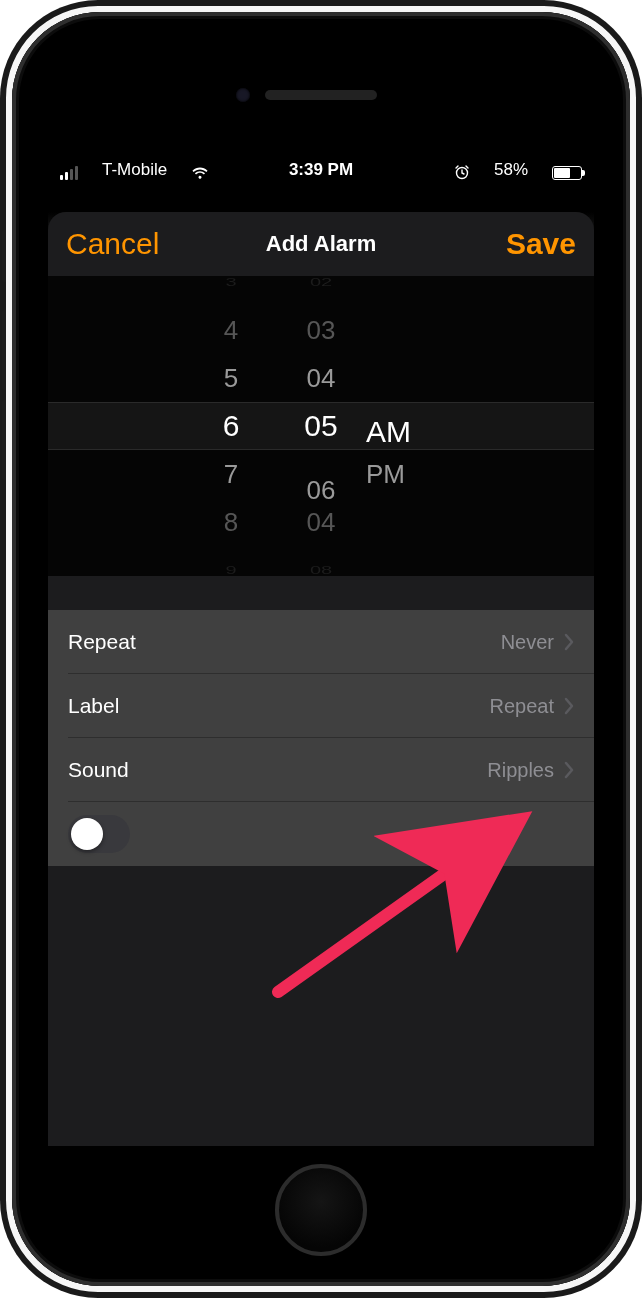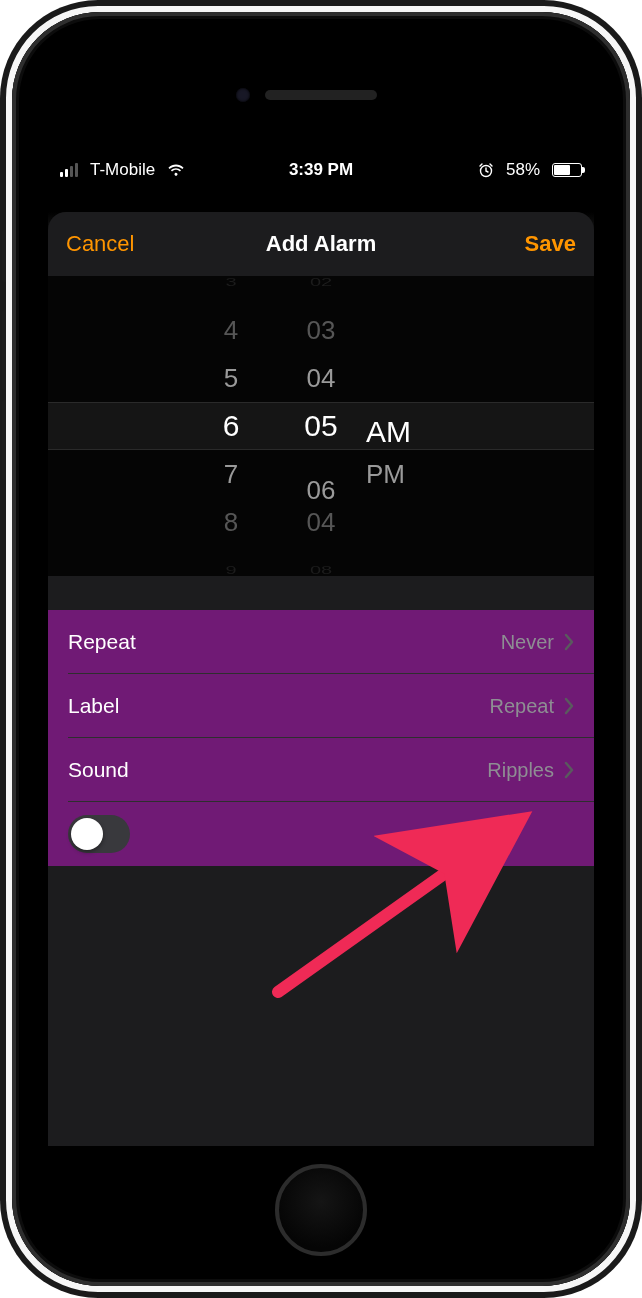--- a/index.html
+++ b/index.html
@@ -59,21 +59,21 @@
     display: flex; flex-direction: column;
     overflow: hidden;
   }
   
   .status-bar {
     height: 36px;
     display:flex; align-items:center; justify-content:space-between;
     padding: 0 12px;
     color:#fff; font-size:17px; font-weight:500;
   }
-  .status-left, .status-right { display:flex; align-items:center; gap:12px; }
+  .status-left, .status-right { display:flex; align-items:flex-end; gap:24px; }
   .status-center { position:absolute; left:0; right:0; text-align:center; pointer-events:none; font-weight:600;}
   .signal-bars { display:flex; align-items:flex-end; gap:2px; height:14px; }
   .signal-bars span { width:3px; background:#fff; border-radius:1px;}
   .signal-bars span:nth-child(1){height:5px;}
   .signal-bars span:nth-child(2){height:8px;}
   .signal-bars span:nth-child(3){height:11px; background:#555;}
   .signal-bars span:nth-child(4){height:14px; background:#555;}
   .wifi-icon svg { width:18px; height:14px; display:block;}
   .alarm-status-icon svg { width:16px; height:16px; display:block;}
   .battery {
@@ -102,21 +102,21 @@
     height:64px;
     display:flex; align-items:center; justify-content:space-between;
     padding: 0 18px;
     position:relative;
   }
   .nav-title {
     position:absolute; left:0; right:0; text-align:center;
     color:#fff; font-size:22px; font-weight:600;
   }
   .nav-btn {
-    color:#ff9500; font-size:22px; z-index:1; cursor:pointer;
+    color:#ff9500; font-size:30px; z-index:1; cursor:pointer;
   }
   .nav-btn.save { font-weight:600; }
   
   .picker {
     height: 300px;
     background:#050505;
     position:relative;
     font-size:26px;
     color:#3c3c3c;
     font-weight:300;
@@ -148,21 +148,21 @@
   .picker-item.near4 { color:#1c1c1c; font-size:20px; transform: scaleY(0.5);}
   
   .settings-list {
     margin-top:34px;
     background:#1c1c1e;
   }
   .list-row {
     height:64px;
     display:flex; align-items:center;
     padding: 0 20px;
-    background:#701a75;
+    background:#404040;
     border-bottom:0;
     position:relative;
     cursor:pointer;
   }
   .list-row:not(:last-child)::after {
     content:""; position:absolute; left:20px; right:0; bottom:0;
     height:1px; background:#2e2e2e;
   }
   .row-label { color:#fff; font-size:21px; flex:1;}
   .row-value { color:#8e8e93; font-size:20px; }

